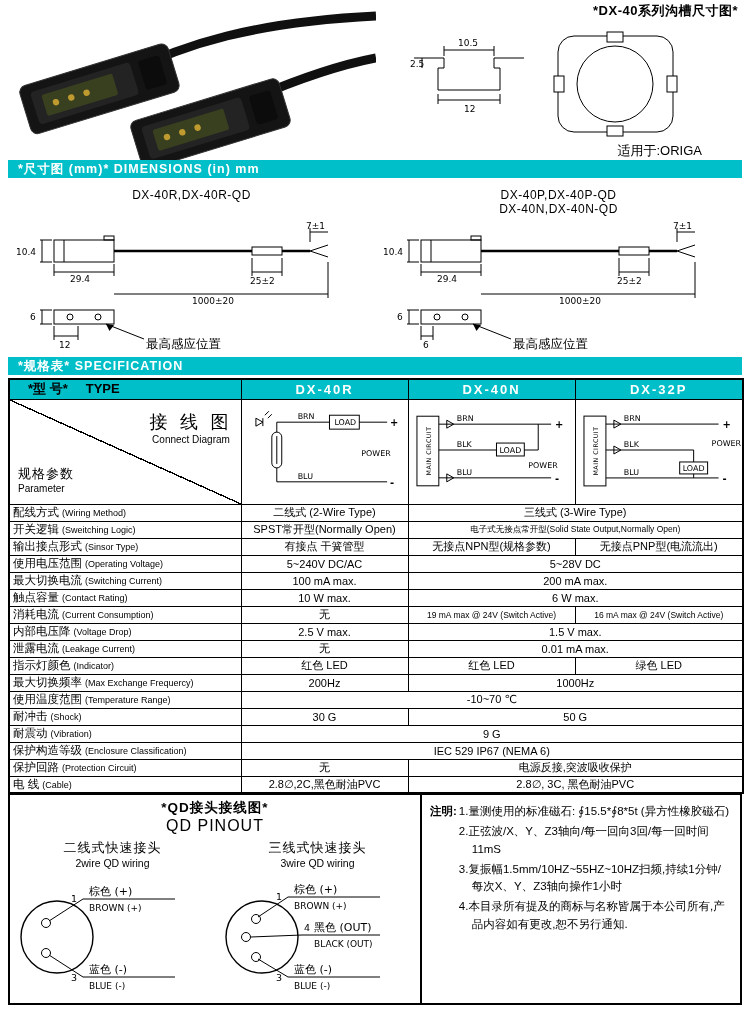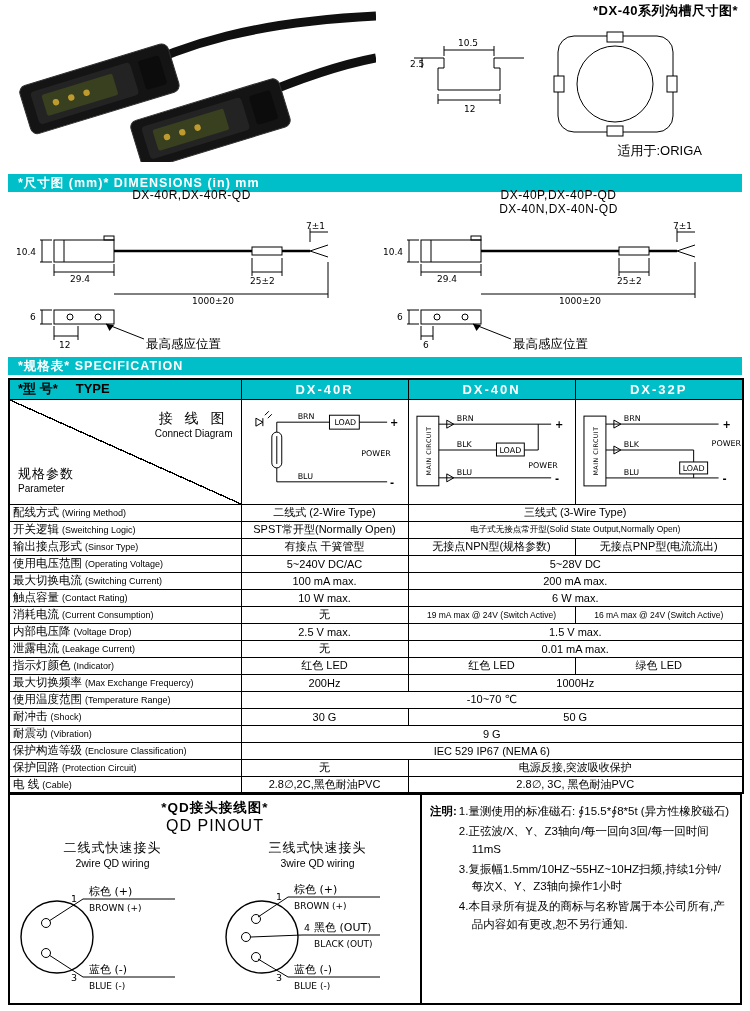--- a/index.html
+++ b/index.html
@@ -18,41 +18,41 @@
 
   .photos { position:absolute; left:4px; top:4px; width:372px; height:158px; }
 
   .groove { position:absolute; left:400px; top:2px; width:344px; height:164px; }
   .groove-title { text-align:right; padding-right:6px; font-size:13px; font-weight:bold; letter-spacing:.5px; }
   .groove-svg { position:absolute; left:8px; top:20px; width:330px; height:118px; }
   .suitable { position:absolute; right:42px; top:140px; font-size:13px; }
 
   .banner { position:absolute; left:8px; width:734px; height:18px; background:var(--accent,#00bfc8);
             color:#fff; font-weight:bold; font-size:12.5px; line-height:18px; padding-left:10px; letter-spacing:1px; }
-  .banner1 { top:174px; }
+  .banner1 { top:160px; }
   .banner2 { top:357px; }
 
   .dims { position:absolute; left:8px; top:188px; width:734px; height:166px; display:flex; }
   .dim-block { width:367px; position:relative; }
   .dim-titles { height:30px; display:flex; flex-direction:column; }
   .dim-title { text-align:center; font-size:12px; letter-spacing:.5px; line-height:14px; }
   .dim-svg { width:360px; height:132px; display:block; margin:0 auto; }
 
   .spec { position:absolute; left:8px; top:378px; width:734px; border-collapse:collapse; table-layout:fixed; border:2px solid #000; }
   .spec td { border:1px solid #000; text-align:center; padding:0; font-size:11px; overflow:hidden; }
   .spec .head td { background:var(--accent,#00bfc8); height:20px; }
-  .spec .type-cell { text-align:left; padding-left:8px; font-size:13px; font-weight:bold; color:#000; }
+  .spec .type-cell { text-align:left; padding-left:18px; font-size:13px; font-weight:bold; color:#000; }
   .spec .type-cell .en { margin-left:18px; }
   .spec .model { color:#fff; font-weight:bold; font-size:13px; letter-spacing:2px; }
   .diagram-row td { height:104px; vertical-align:middle; }
   .diag-wrap { position:relative; width:100%; height:104px; }
   .diag-line { position:absolute; inset:0;
     background:linear-gradient(to top right, transparent calc(50% - .7px), #000 calc(50% - .7px), #000 calc(50% + .7px), transparent calc(50% + .7px)); }
   .cd-top { position:absolute; top:10px; right:8px; text-align:center; }
-  .cd-top .cn { font-size:14px; letter-spacing:4px; }
+  .cd-top .cn { font-size:18px; letter-spacing:4px;font-family:Liberation Serif, serif; }
   .cd-top .en { font-size:10px; }
   .cd-bottom { position:absolute; bottom:10px; left:8px; text-align:left; }
   .cd-bottom .cn { font-size:13px; letter-spacing:1px; }
   .cd-bottom .en { font-size:10px; }
   .wire-svg { width:100%; height:100px; display:block; }
   .rowsbody tr { height:17px; }
   .rowsbody .lbl { text-align:left; padding-left:3px; white-space:nowrap; }
   .rowsbody .lbl .cn { font-size:11.5px; }
   .rowsbody .lbl .en { font-size:9px; margin-left:3px; }
   .rowsbody .val.sm { font-size:8.5px; }

